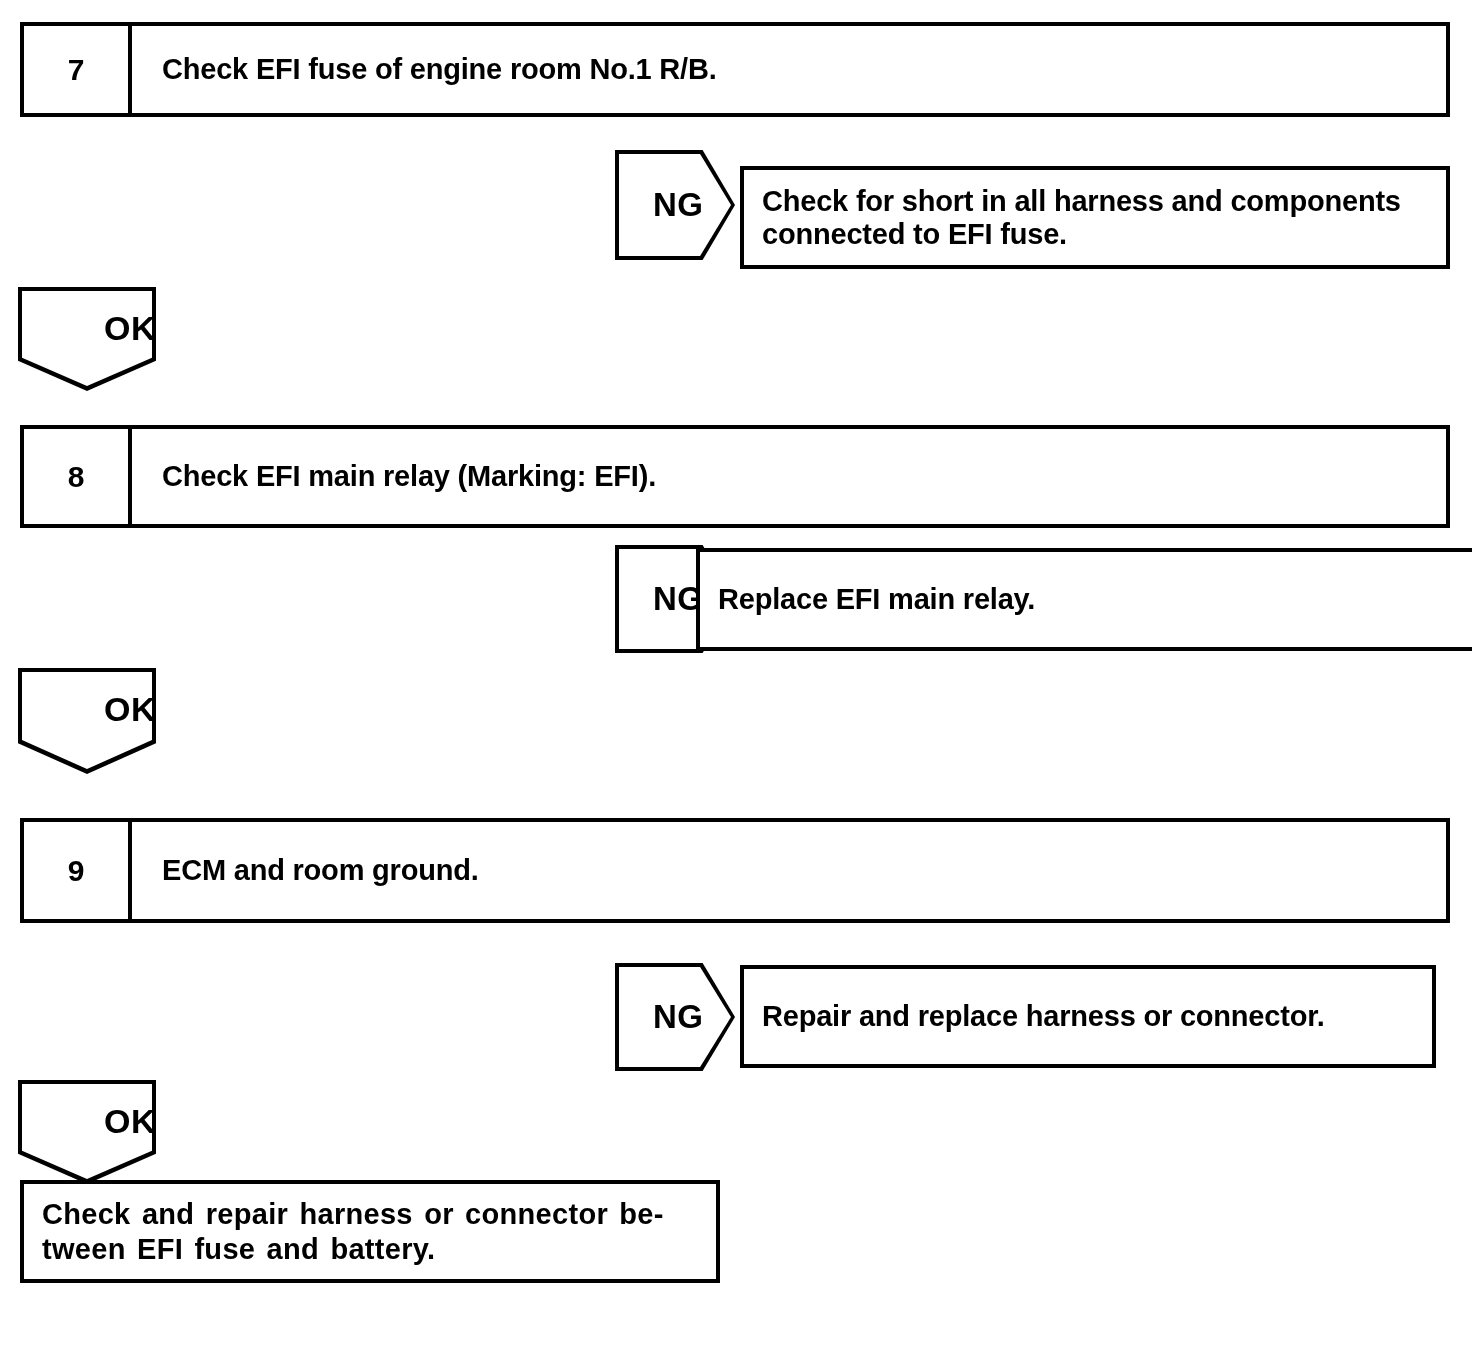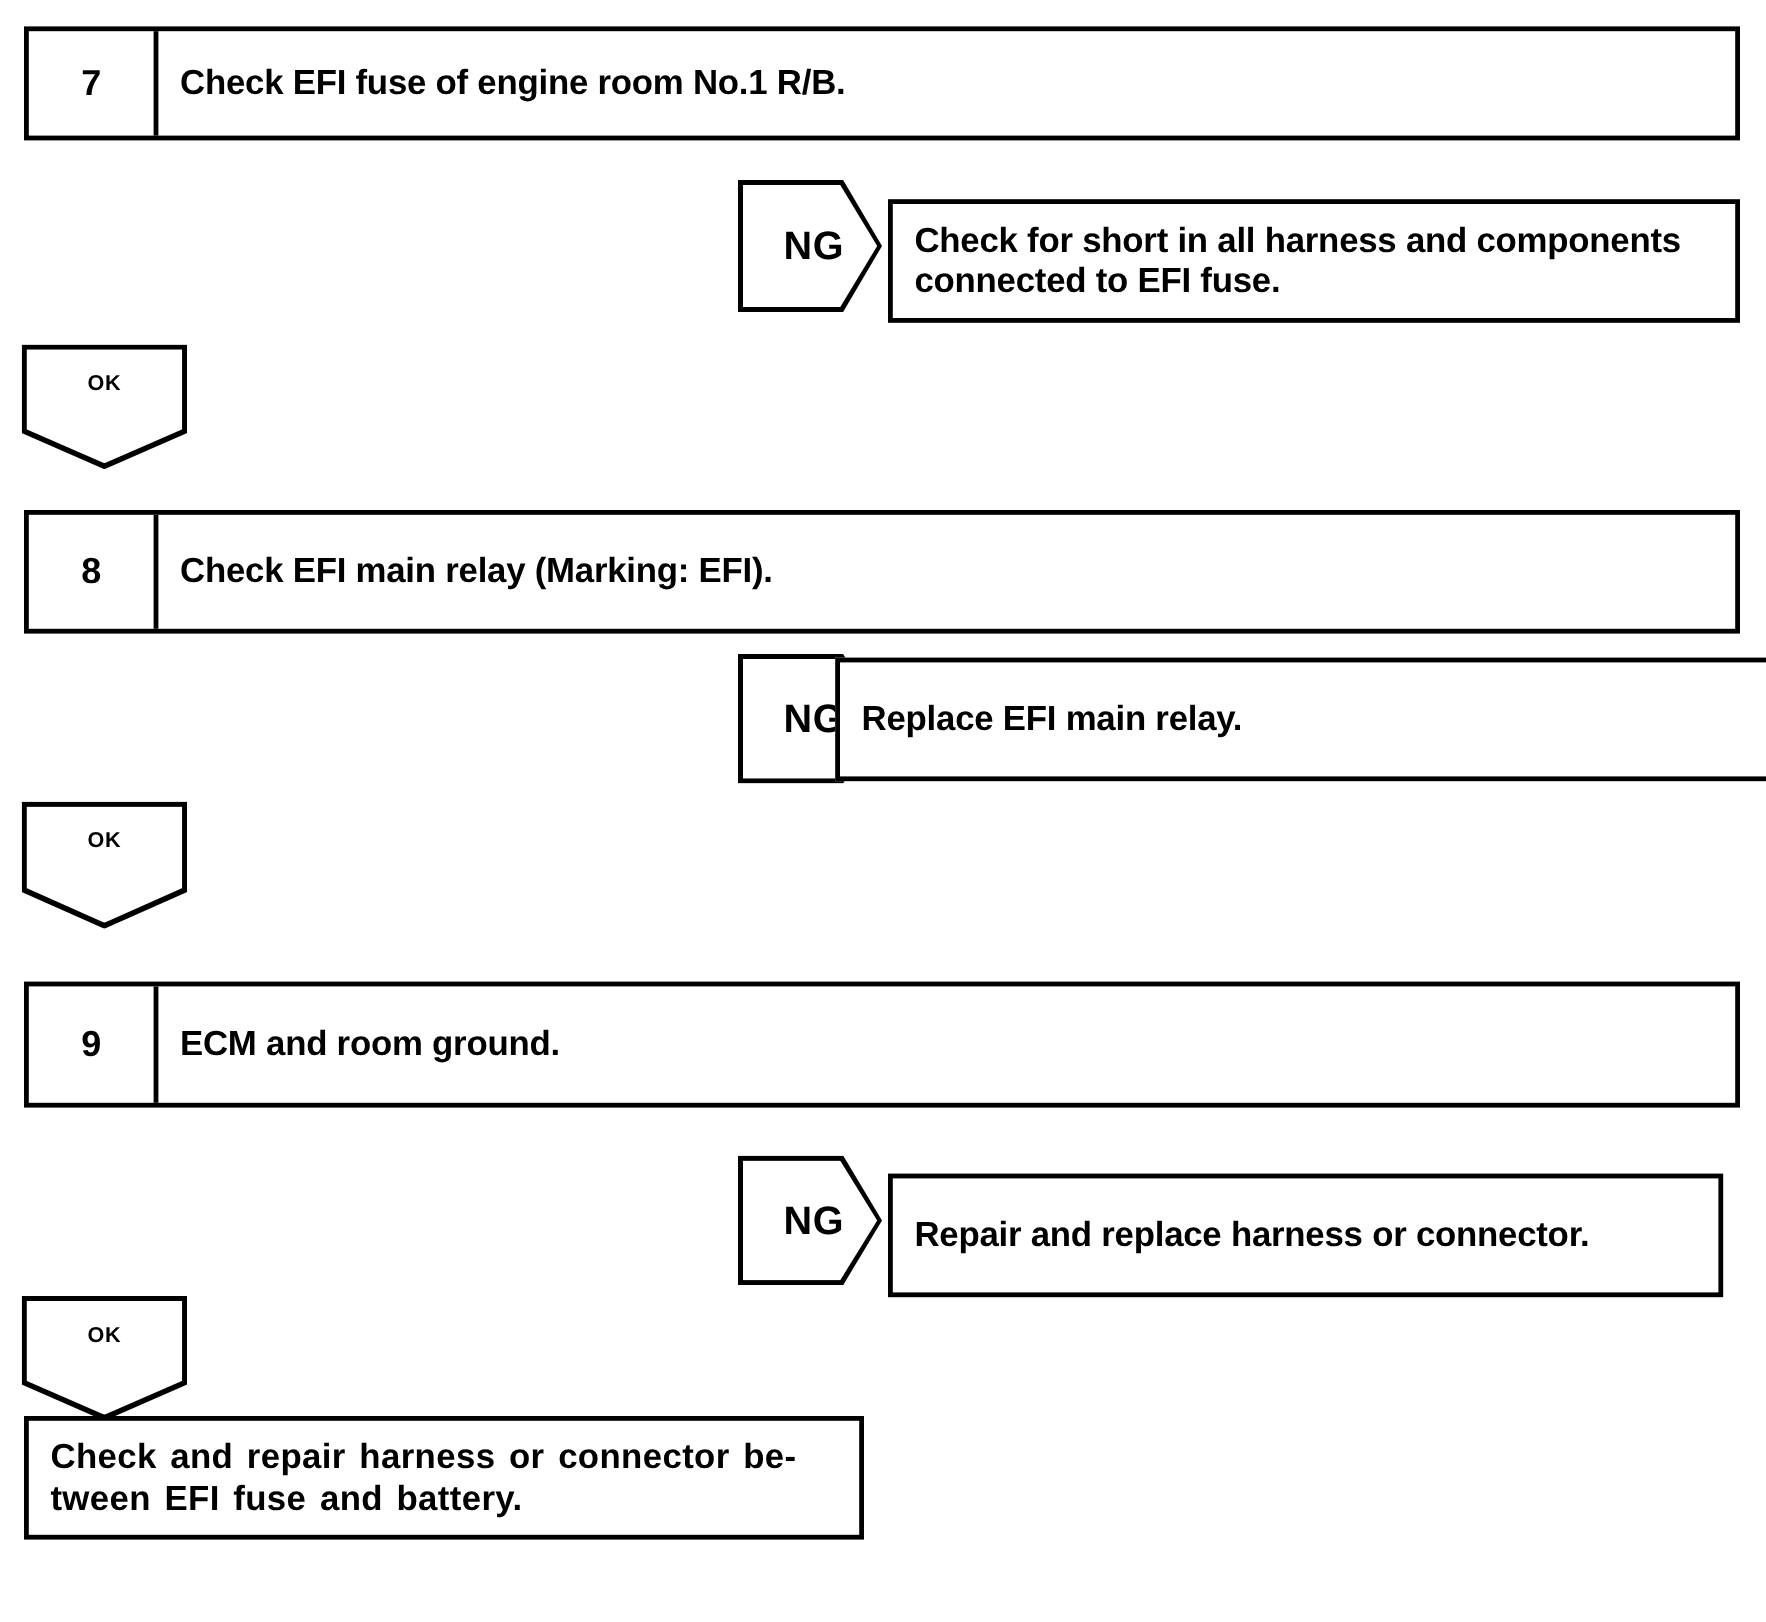--- a/index.html
+++ b/index.html
@@ -40,21 +40,21 @@
   .step-num {
     font-size: 30px;
     font-weight: bold;
     color: #000000;
     letter-spacing: 0px;
   }
   .step-text-cell {
     flex: 1 1 auto;
     display: flex;
     align-items: center;
-    padding-left: 18px;
+    padding-left: 30px;
     padding-right: 12px;
   }
   .step-text {
     font-size: 29px;
     font-weight: bold;
     line-height: 1.12;
     color: #000000;
     letter-spacing: -0.2px;
   }
 
@@ -96,22 +96,22 @@
     left: 4px; top: 4px; right: 4px; bottom: 5px;
     background: #ffffff;
     -webkit-clip-path: polygon(0% 0%, 100% 0%, 100% 70.2%, 50% 100%, 0% 70.2%);
     clip-path: polygon(0% 0%, 100% 0%, 100% 70.2%, 50% 100%, 0% 70.2%);
   }
   .ok-label {
     position: absolute;
     left: 0;
     top: 22px;
     width: 100%;
-    text-align: center;
-    font-size: 18px;
+    text-align: right;
+    font-size: 34px;
     font-weight: bold;
     color: #000000;
     letter-spacing: 0.5px;
   }
 
   
   .result-box {
     position: absolute;
     box-sizing: border-box;
     border: 4px solid #000000;
@@ -201,21 +201,21 @@
         <span class="nowrap-line">ECM and room ground.</span>
       </span>
     </div>
   </div>
 
   <div class="ng-shape" style="left:615px; top:963px; width:120px; height:108px;">
     <div class="ng-inner">
       <span class="ng-label">NG</span>
     </div>
   </div>
-  <div class="result-box" style="left:740px; top:965px; width:696px; height:103px;margin-top:13px;">
+  <div class="result-box" style="left:740px; top:965px; width:696px; height:103px;">
     <span class="result-text">Repair and replace harness or connector.</span>
   </div>
 
   <div class="ok-shape" style="left:18px; top:1080px; width:138px; height:104px;">
     <div class="ok-inner"></div>
     <span class="ok-label">OK</span>
   </div>
 
   <div class="result-box" style="left:20px; top:1180px; width:700px; height:103px;">
     <span class="final-text">

